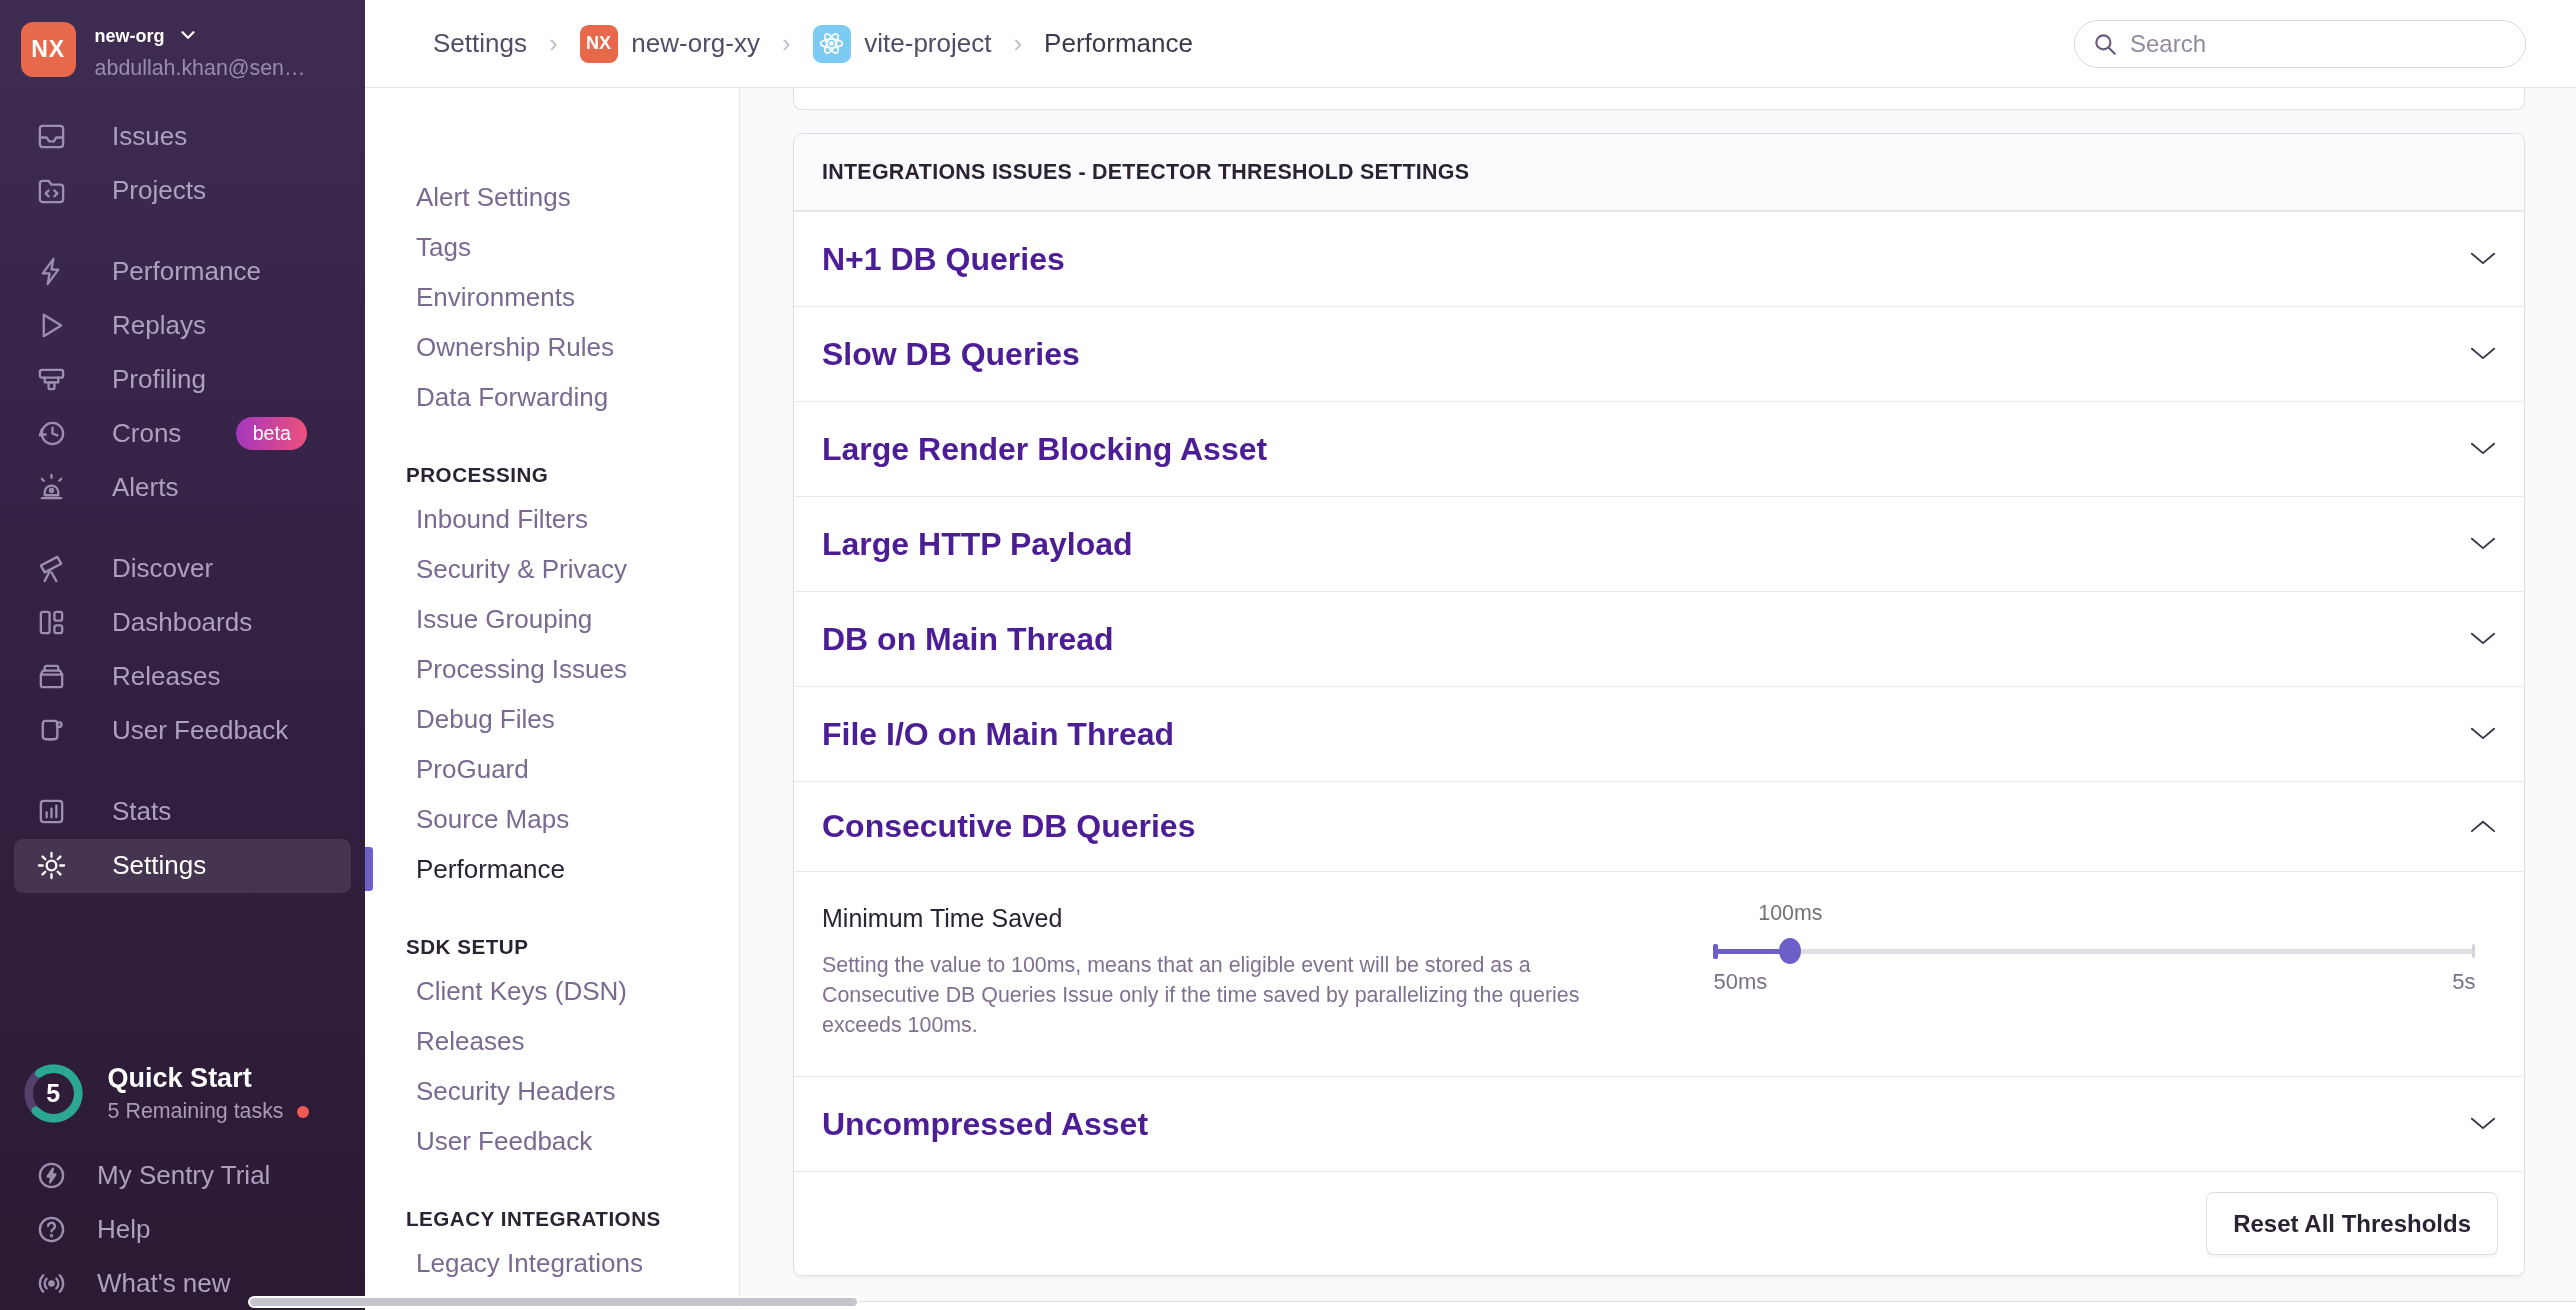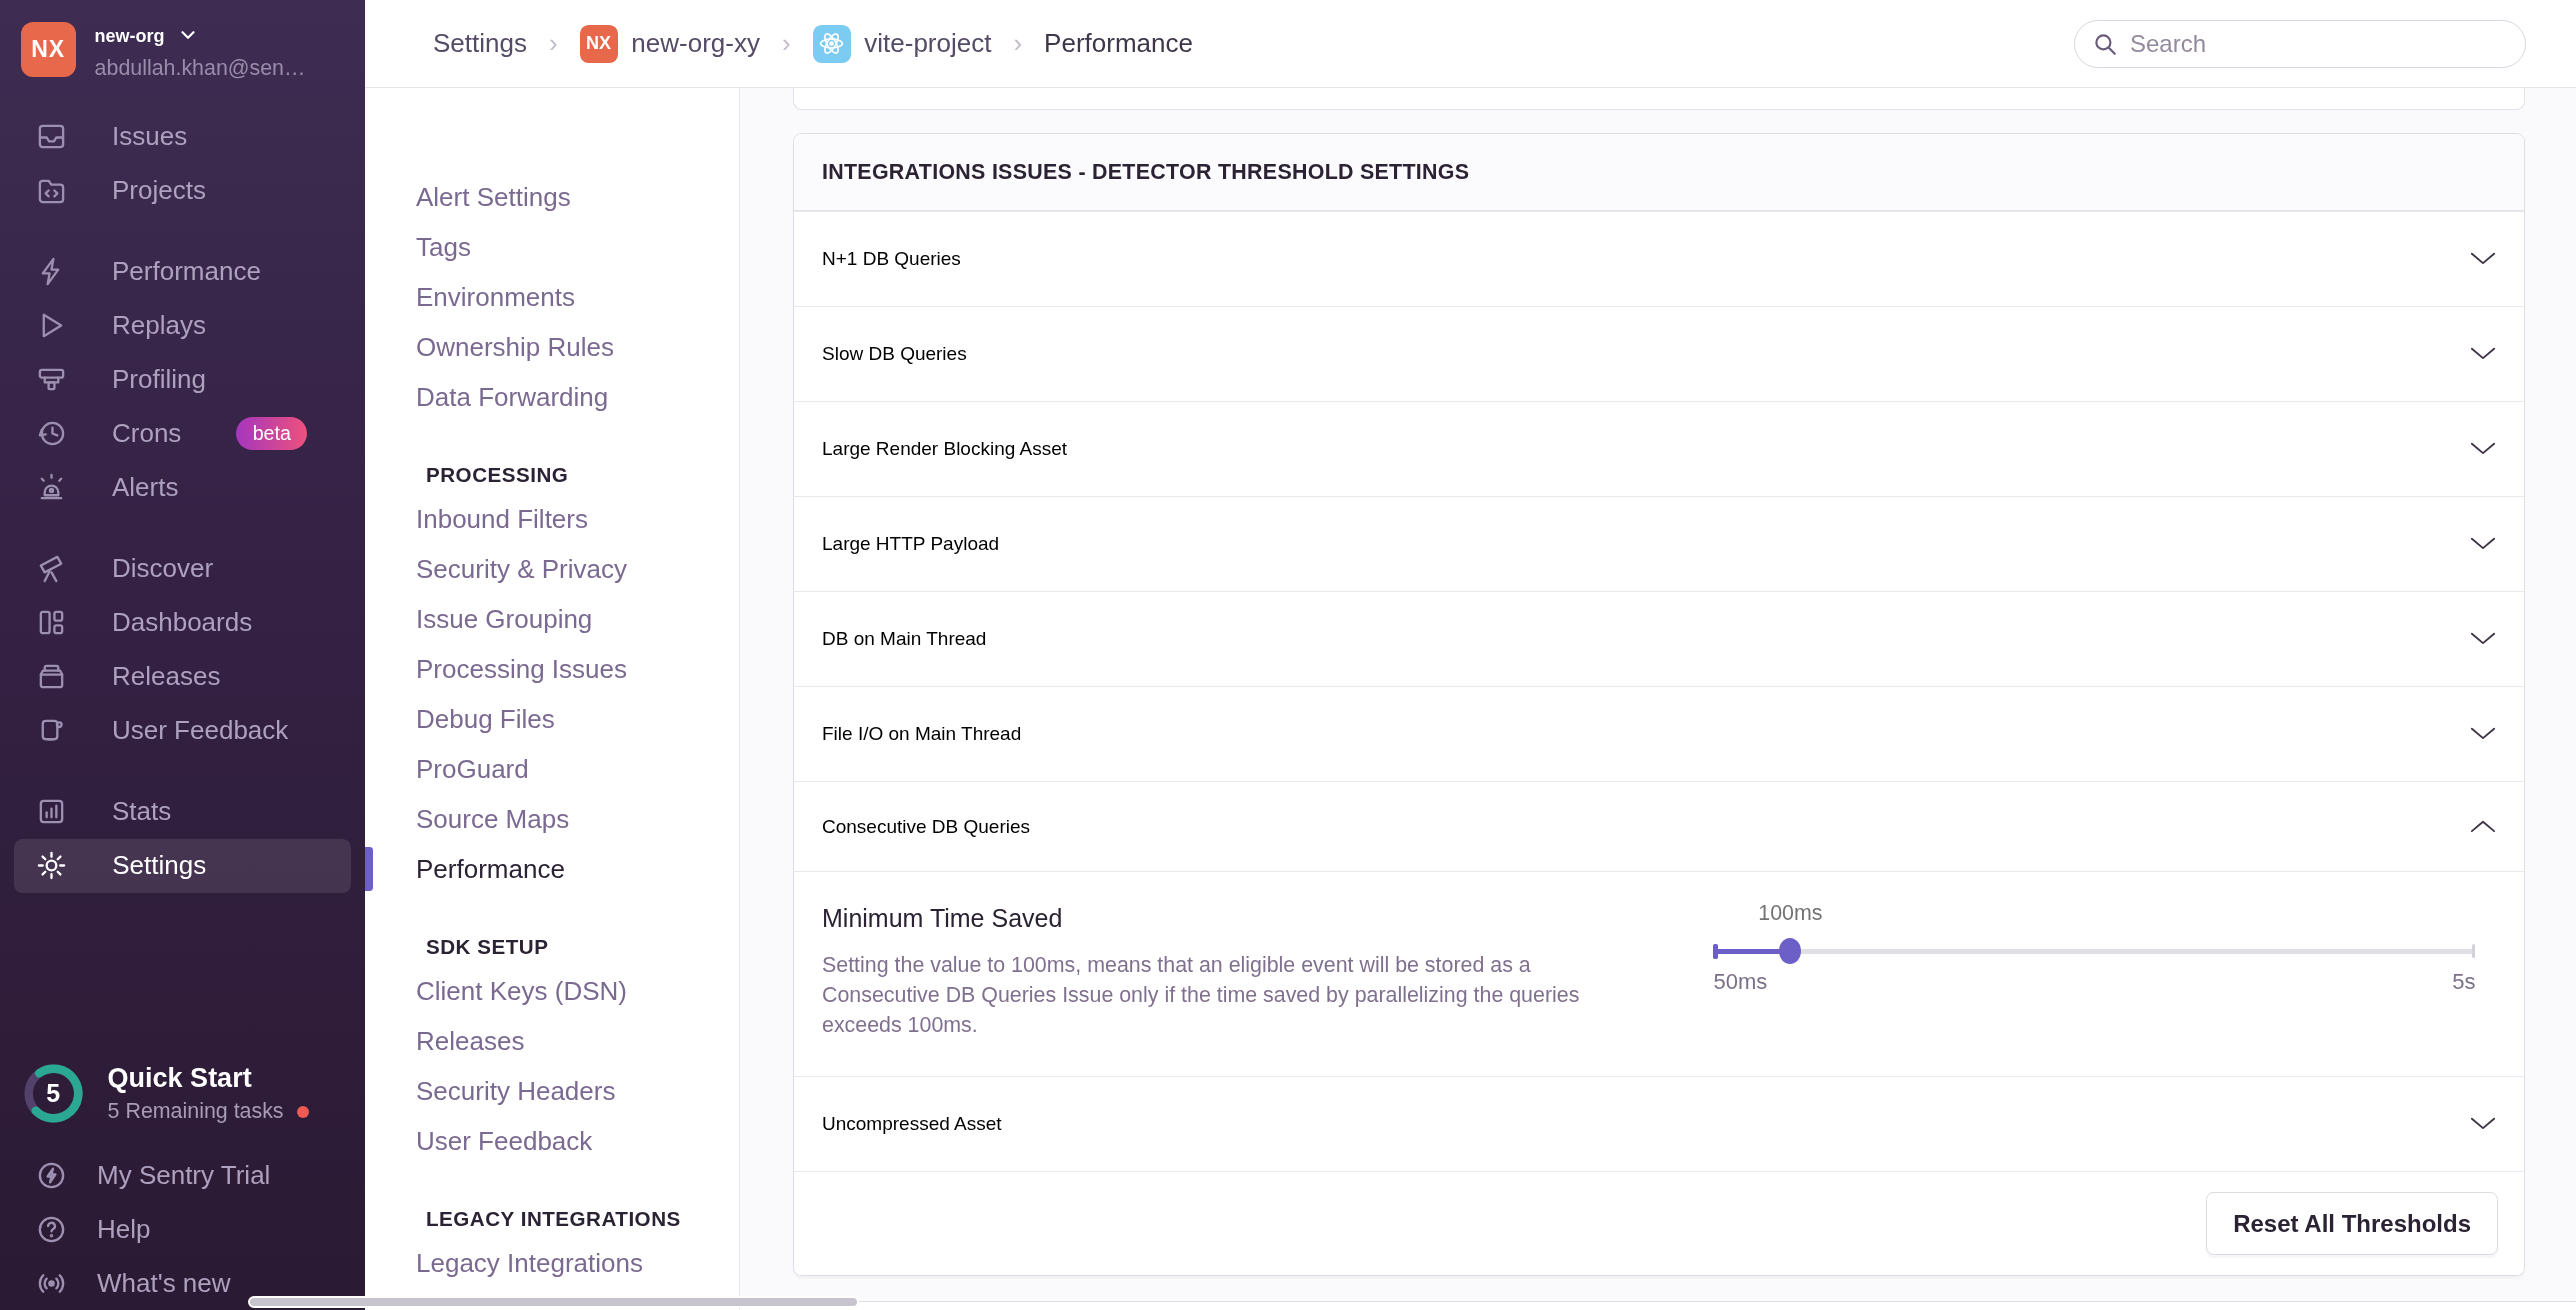--- a/index.html
+++ b/index.html
@@ -50,29 +50,29 @@
   .searchbox { margin-left:auto; width:452px; height:48px; border:1.7px solid #DBD7E1; border-radius:24px; display:flex; align-items:center; padding:0 17px 0 17px; background:#fff; }
   .searchbox .sicon { color:#6A5B7D; display:flex; margin-right:12px; }
   .searchbox input { border:none; outline:none; font-size:24px; color:#1d4ed8; width:100%; font-family:"Liberation Sans",sans-serif; background:transparent; }
   .searchbox input::placeholder { color:#94899F; }
 
   .below { display:flex; flex:1; min-height:0; }
   .subnav { width:375px; flex:0 0 375px; background:#FFFFFF; border-right:1.7px solid #EAE7EE; padding-top:84px; overflow:hidden; }
   .sn-item { height:50px; display:flex; align-items:center; padding-left:51px; font-size:26px; color:#7A6990; cursor:pointer; position:relative; }
   .sn-item.active { color:#2B2233; }
   .sn-ind { position:absolute; left:0; top:2.6px; bottom:2.6px; width:7.7px; background:#6C5FC7; border-radius:0 3.4px 3.4px 0; }
-  .sn-head { height:38px; margin-top:34px; display:flex; align-items:center; padding-left:61px; font-size:20.6px; font-weight:bold; letter-spacing:0.5px; color:#2B2233; }
+  .sn-head { height:38px; margin-top:34px; display:flex; align-items:center; padding-left:41px; font-size:20.6px; font-weight:bold; letter-spacing:0.5px; color:#2B2233; }
 
   .content { flex:1; min-width:0; padding:0 51px 0 53px; position:relative; }
   .stub-card { height:22px; background:#FFFFFF; border:1.7px solid #E4E1E8; border-top:none; border-radius:0 0 8.6px 8.6px; }
   .panel { margin-top:23px; background:#FFFFFF; border:1.7px solid #E0DCE5; border-radius:8.6px; box-shadow:0 2.6px 1.7px rgba(37,11,54,0.03); overflow:hidden; }
   .panel-header { height:77px; background:#FBFAFC; border-bottom:1.7px solid #E4E1E8; display:flex; align-items:center; padding:0 28px; font-size:21.4px; font-weight:bold; letter-spacing:0.3px; color:#2B2233; }
   .drow { height:95px; display:flex; align-items:center; justify-content:space-between; padding:0 28px; border-top:1.7px solid #EAE8ED; cursor:pointer; background:#fff; }
   .drow:first-of-type { border-top:none; }
-  .drow .dlabel { font-size:19px; font-weight:normal; color:#000000; }
+  .drow .dlabel { font-size:32px; font-weight:bold; color:#4c1d95; }
   .drow.open { height:90px; }
   .chev { color:#3E3446; display:flex; }
   .exp { border-top:1.7px solid #EAE8ED; display:flex; padding:27px 28px 36px 28px; background:#fff; }
   .exp-text { width:788px; }
   .exp-title { font-size:25px; color:#2B2233; margin-top:5.1px; }
   .exp-desc { font-size:21.4px; color:#80708F; line-height:30px; margin-top:17px; max-width:771px; }
   .exp-slider { width:762px; margin-left:auto; margin-right:20.6px; margin-top:1.7px; position:relative; }
   .sl-value { position:absolute; top:0; transform:translateX(-50%); font-size:21.4px; font-weight:normal; color:#737373; white-space:nowrap; }
   .sl-track { position:relative; margin-top:48px; height:5.1px; background:#E1DEE6; border-radius:2.6px; }
   .sl-fill { position:absolute; left:0; top:0; bottom:0; width:10.1%; background:#6C5FC7; border-radius:2.6px; }

